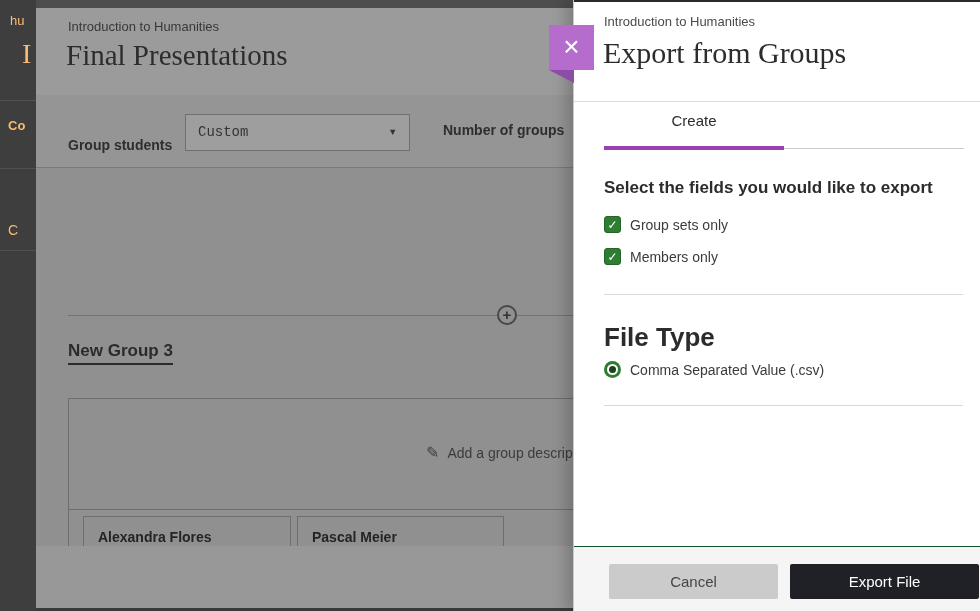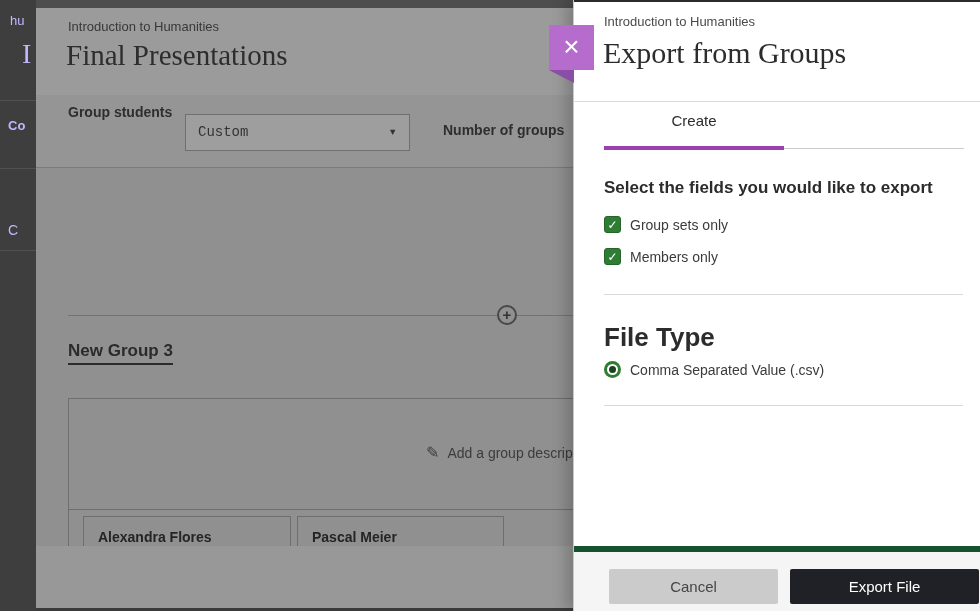--- a/index.html
+++ b/index.html
@@ -2,32 +2,32 @@
 <html><head>
 <meta charset="utf-8">
 <style>
   * { margin:0; padding:0; box-sizing:border-box; }
   html,body { width:980px; height:611px; overflow:hidden; background:#222; }
   body { font-family:"Liberation Sans", sans-serif; }
   #screen { position:relative; width:980px; height:611px; overflow:hidden; background:#909090; }
 
   
   #stack-strip { position:absolute; left:0; top:0; width:36px; height:611px; background:#3e3e3e; overflow:hidden; z-index:1; }
-  .strip-frag { position:absolute; color:#c4b5fd; }
+  .strip-frag { position:absolute; color:#fdba74; }
   .strip-line { position:absolute; left:0; width:36px; height:1px; background:rgba(255,255,255,0.10); }
 
   
   #bg-page { position:absolute; left:36px; top:0; width:537px; height:611px; background:#909090; overflow:hidden; z-index:2; }
   #bg-topband { position:absolute; left:0; top:0; width:100%; height:8px; background:#4d4d4d; }
   #bg-header { position:absolute; left:0; top:8px; width:100%; height:87px; background:#9b9b9b; }
   #bg-breadcrumb { position:absolute; left:32px; top:11px; font-size:13px; color:#383838; }
   #bg-title { position:absolute; left:30px; top:31px; font-family:"Liberation Serif", serif; font-size:29px; color:#2d2d2d; }
   #bg-toolbar { position:absolute; left:0; top:95px; width:100%; height:73px; background:#959595; border-bottom:1px solid #7a7a7a; }
   .bold-label { font-weight:bold; font-size:14px; color:#2e2e2e; white-space:nowrap; }
-  #group-students-label { position:absolute; left:32px; top:9px; }
+  #group-students-label { position:absolute; left:32px; top:42px; }
   #group-students-select { position:absolute; left:149px; top:19px; width:225px; height:37px; background:#9e9e9e; border:1px solid #6f6f6f;font-family:Liberation Mono, monospace; }
   #group-students-value { position:absolute; left:12px; top:9px; font-size:14px; color:#333; }
   #select-caret { position:absolute; right:12px; top:8px; font-size:14px; color:#333; }
   #number-groups-label { position:absolute; left:407px; top:27px; }
   #status-text { position:absolute; left:32px; top:190px; font-weight:bold; font-size:15px; color:#2e2e2e; }
   #plus-divider { position:absolute; left:32px; top:315px; right:0; height:1px; background:#737373; }
   #plus-button { position:absolute; left:461px; top:305px; width:20px; height:20px; border:2px solid #484848; border-radius:50%; background:#909090; color:#333; font-size:15px; font-weight:bold; text-align:center; line-height:16px; }
   #group-heading { position:absolute; left:32px; top:341px; display:inline-block; font-weight:bold; font-size:17px; color:#2b2b2b; border-bottom:2px solid #2b2b2b; padding-bottom:2px; }
   #group-card { position:absolute; left:32px; top:398px; width:720px; height:260px; border:1px solid #6e6e6e; }
   #add-desc-row { position:absolute; left:357px; top:44px; white-space:nowrap; font-size:14px; color:#3c3c3c; }
@@ -59,21 +59,21 @@
   .checkbox { position:absolute; left:0; top:0; width:17px; height:17px; background:#2e7d32; border:1px solid #256628; border-radius:3px; color:#fff; font-size:12px; line-height:16px; text-align:center; }
   .check-label { position:absolute; left:26px; top:1px; font-size:14px; color:#3b3b3b; white-space:nowrap; }
   #divider-1 { position:absolute; left:30px; top:294px; width:359px; height:1px; background:#d9d9d9; }
   #file-type-heading { position:absolute; left:30px; top:322px; font-size:26px; font-weight:600; color:#2c2c2c; }
   #radio-row { position:absolute; left:30px; top:361px; height:18px; cursor:pointer; }
   .radio { position:absolute; left:0; top:0; width:17px; height:17px; border-radius:50%; background:#2e7d32; }
   .radio::before { content:""; position:absolute; left:3px; top:3px; width:11px; height:11px; border-radius:50%; background:#ffffff; }
   .radio::after { content:""; position:absolute; left:5px; top:5px; width:7px; height:7px; border-radius:50%; background:#17441c; }
   #radio-label { position:absolute; left:26px; top:1px; font-size:14px; color:#3b3b3b; white-space:nowrap; }
   #divider-2 { position:absolute; left:30px; top:405px; width:359px; height:1px; background:#d9d9d9; }
-  #panel-footer { position:absolute; left:0; top:546px; width:100%; height:65px; background:#f5f5f6; border-top:6px solid #14532d; }
+  #panel-footer { position:absolute; left:0; top:546px; width:100%; height:65px; background:#f5f5f6; border-top:1px solid #14532d; }
   .footer-btn { position:absolute; top:17px; height:35px; border:none; border-radius:2px; font-size:15px; font-family:"Liberation Sans", sans-serif; cursor:pointer; }
   #cancel-button { left:35px; width:169px; background:#cbcbcb; color:#454545; }
   #export-button { left:216px; width:189px; background:#202126; color:#ffffff; }
 </style>
 </head>
 <body>
 
 <div id="screen">
 
   <div id="stack-strip">

